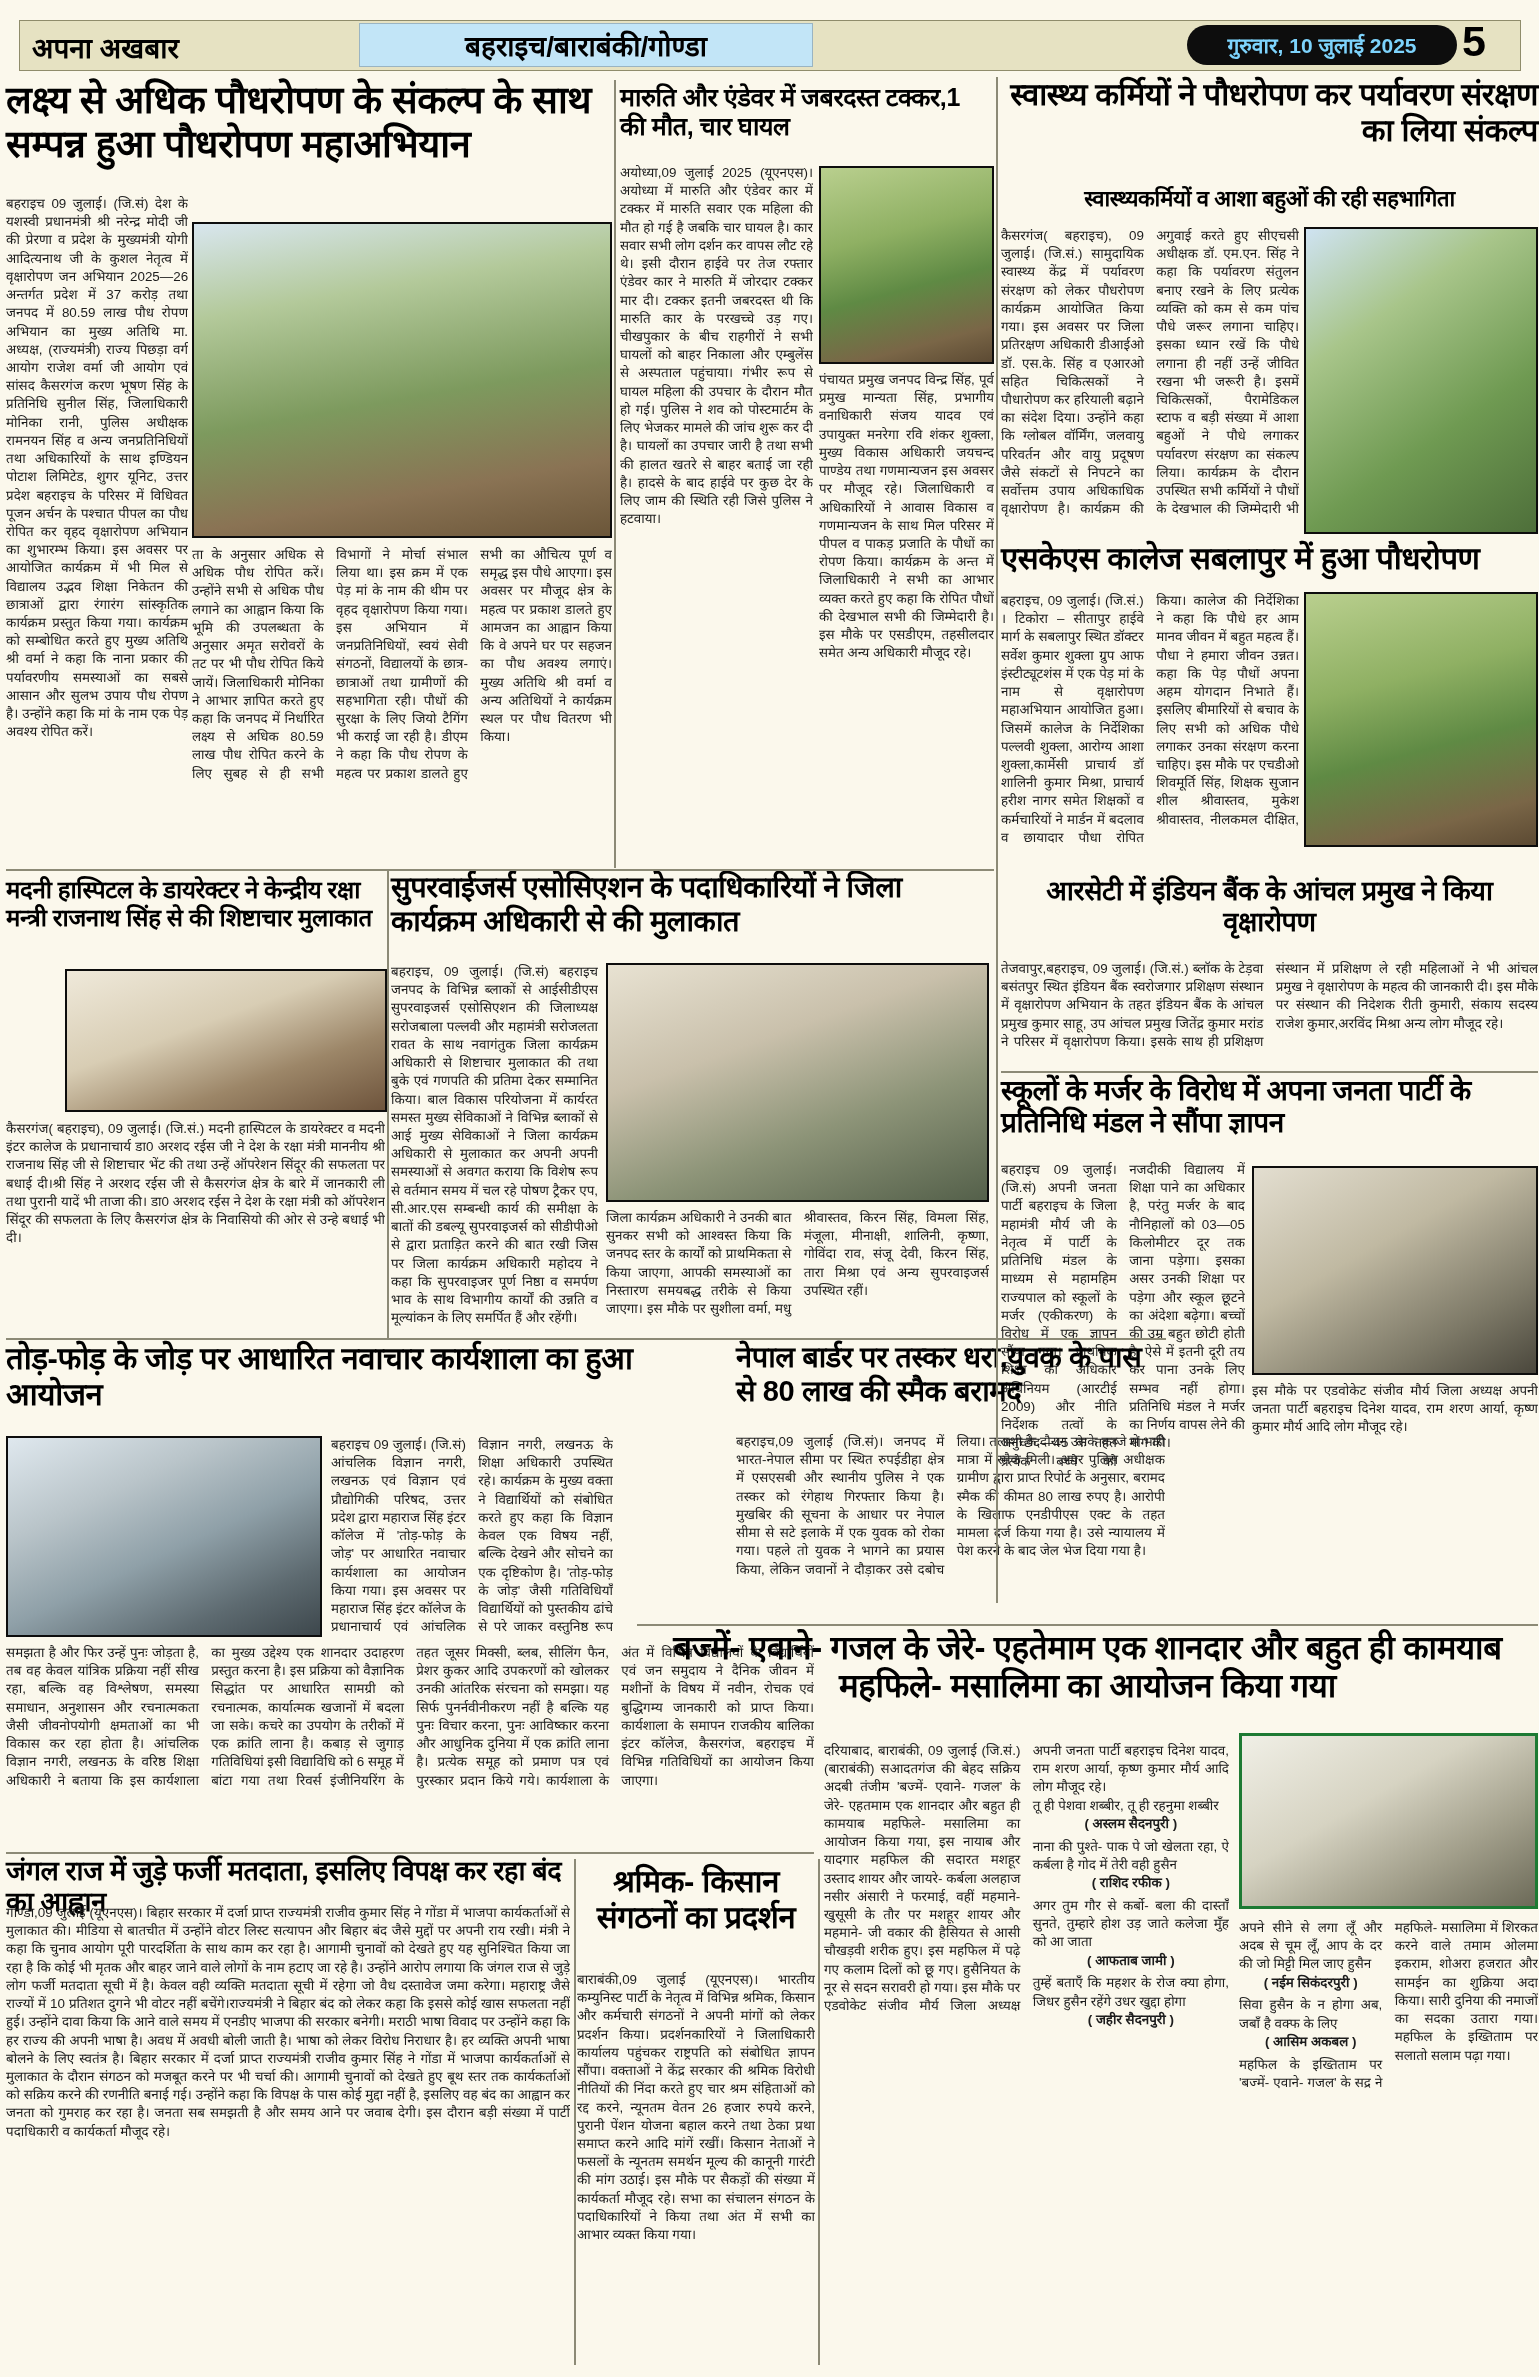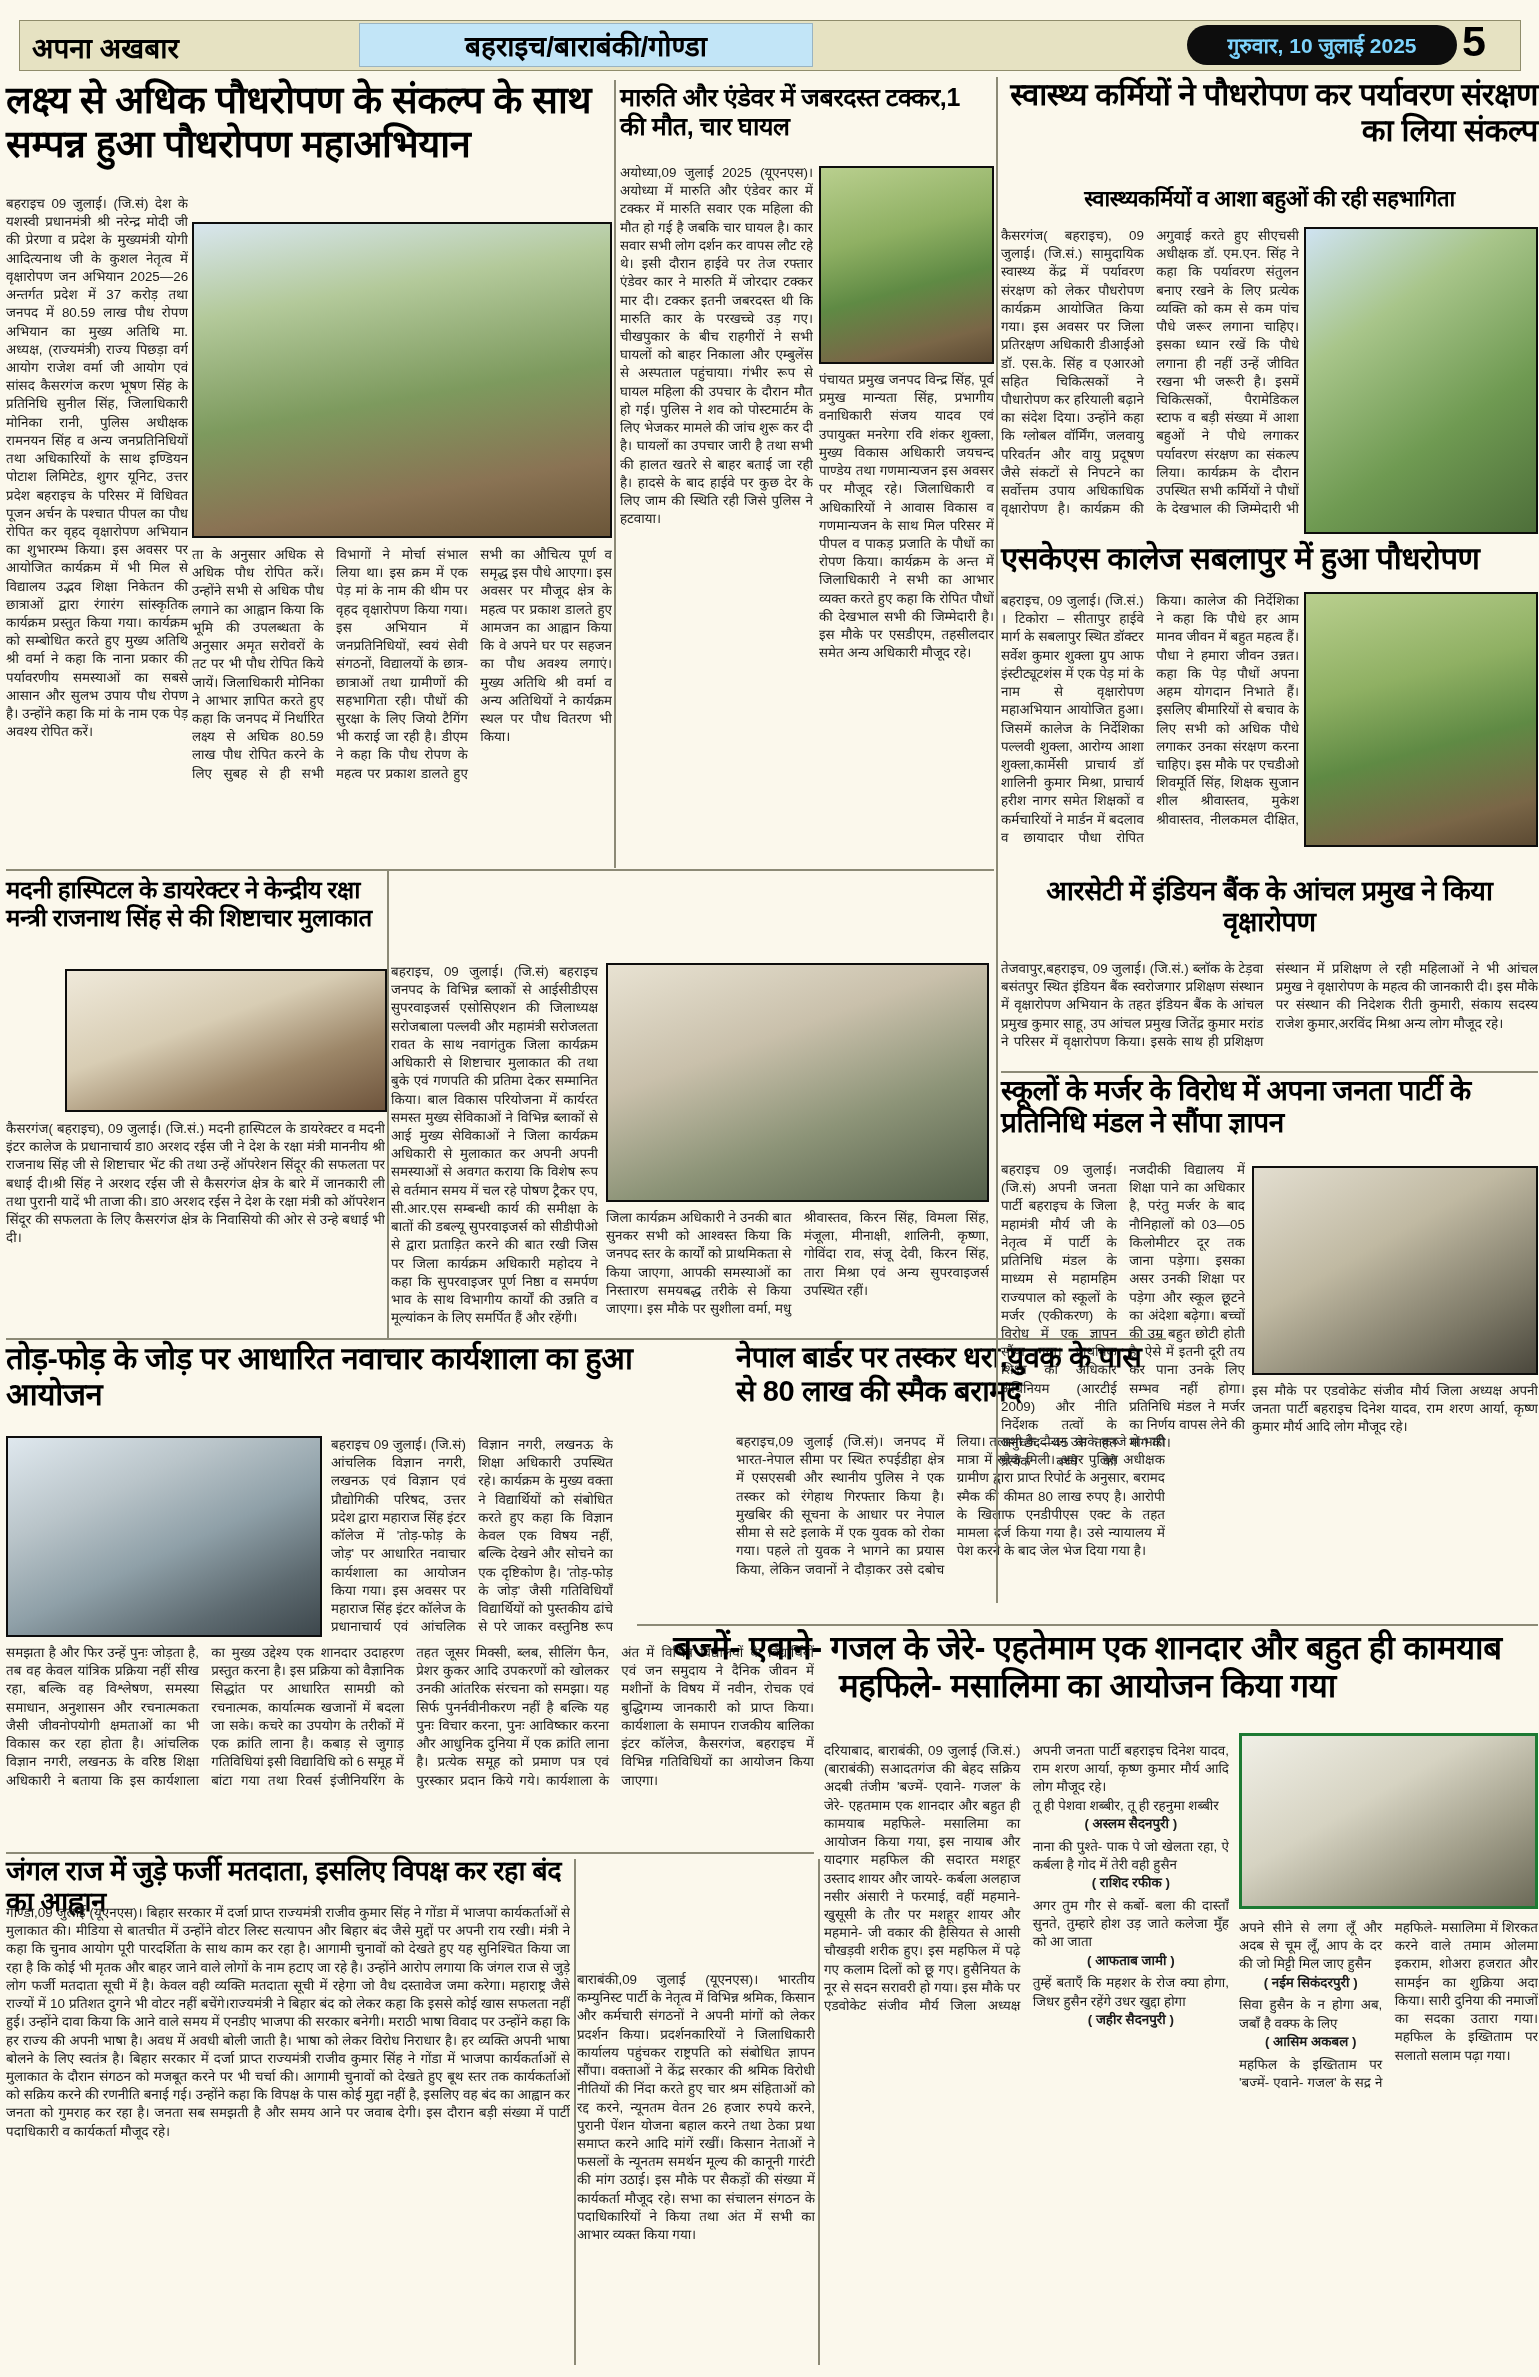--- a/index.html
+++ b/index.html
@@ -65,20 +65,21 @@
   <div class="abs photo ph-green2" style="left:1304px;top:227px;width:234px;height:307px;"></div>
 
   <div class="abs headline" style="left:1001px;top:541px;width:537px;height:44px;font-size:31px;">एसकेएस कालेज सबलापुर में हुआ पौधरोपण</div>
   <div class="abs body-text cols-2" style="left:1001px;top:592px;width:298px;height:273px;">बहराइच, 09 जुलाई। (जि.सं.) । टिकोरा – सीतापुर हाईवे मार्ग के सबलापुर स्थित डॉक्टर सर्वेश कुमार शुक्ला ग्रुप आफ इंस्टीट्यूटशंस में एक पेड़ मां के नाम से वृक्षारोपण महाअभियान आयोजित हुआ। जिसमें कालेज के निर्देशिका पल्लवी शुक्ला, आरोग्य आशा शुक्ला,कार्मेसी प्राचार्य डॉ शालिनी कुमार मिश्रा, प्राचार्य हरीश नागर समेत शिक्षकों व कर्मचारियों ने मार्डन में बदलाव व छायादार पौधा रोपित किया। कालेज की निर्देशिका ने कहा कि पौधे हर आम मानव जीवन में बहुत महत्व हैं। पौधा ने हमारा जीवन उन्नत। कहा कि पेड़ पौधों अपना अहम योगदान निभाते हैं। इसलिए बीमारियों से बचाव के लिए सभी को अधिक पौधे लगाकर उनका संरक्षण करना चाहिए। इस मौके पर एचडीओ शिवमूर्ति सिंह, शिक्षक सुजान शील श्रीवास्तव, मुकेश श्रीवास्तव, नीलकमल दीक्षित, राहुल पांडेय, महेंद्र शुक्ला समेत अन्य मौजूद रहे।</div>
   <div class="abs photo ph-green" style="left:1304px;top:592px;width:234px;height:255px;"></div>
 
   <div class="abs headline" style="left:6.1px;top:876px;width:379px;height:89px;font-size:24px;">मदनी हास्पिटल के डायरेक्टर ने केन्द्रीय रक्षा मन्त्री राजनाथ सिंह से की शिष्टाचार मुलाकात</div>
   <div class="abs photo ph-office" style="left:65px;top:969px;width:322px;height:143px;"></div>
   <div class="abs body-text" style="left:6.1px;top:1120px;width:379px;height:216px;">कैसरगंज( बहराइच), 09 जुलाई। (जि.सं.) मदनी हास्पिटल के डायरेक्टर व मदनी इंटर कालेज के प्रधानाचार्य डा0 अरशद रईस जी ने देश के रक्षा मंत्री माननीय श्री राजनाथ सिंह जी से शिष्टाचार भेंट की तथा उन्हें ऑपरेशन सिंदूर की सफलता पर बधाई दी।श्री सिंह ने अरशद रईस जी से कैसरगंज क्षेत्र के बारे में जानकारी ली तथा पुरानी यादें भी ताजा की। डा0 अरशद रईस ने देश के रक्षा मंत्री को ऑपरेशन सिंदूर की सफलता के लिए कैसरगंज क्षेत्र के निवासियो की ओर से उन्हे बधाई भी दी।</div>
 
+  <div class="abs headline" style="left:391px;top:871px;width:603px;height:87px;font-size:29px;">सुपरवाईजर्स एसोसिएशन के पदाधिकारियों ने जिला कार्यक्रम अधिकारी से की मुलाकात</div>
   <div class="abs body-text" style="left:391px;top:963px;width:207px;height:376px;">बहराइच, 09 जुलाई। (जि.सं) बहराइच जनपद के विभिन्न ब्लाकों से आईसीडीएस सुपरवाइजर्स एसोसिएशन की जिलाध्यक्ष सरोजबाला पल्लवी और महामंत्री सरोजलता रावत के साथ नवागंतुक जिला कार्यक्रम अधिकारी से शिष्टाचार मुलाकात की तथा बुके एवं गणपति की प्रतिमा देकर सम्मानित किया। बाल विकास परियोजना में कार्यरत समस्त मुख्य सेविकाओं ने विभिन्न ब्लाकों से आई मुख्य सेविकाओं ने जिला कार्यक्रम अधिकारी से मुलाकात कर अपनी अपनी समस्याओं से अवगत कराया कि विशेष रूप से वर्तमान समय में चल रहे पोषण ट्रैकर एप, सी.आर.एस सम्बन्धी कार्य की समीक्षा के बातों की डबल्यू सुपरवाइजर्स को सीडीपीओ से द्वारा प्रताड़ित करने की बात रखी जिस पर जिला कार्यक्रम अधिकारी महोदय ने कहा कि सुपरवाइजर पूर्ण निष्ठा व समर्पण भाव के साथ विभागीय कार्यों की उन्नति व मूल्यांकन के लिए समर्पित हैं और रहेंगी।</div>
   <div class="abs photo ph-office2" style="left:606px;top:963px;width:383px;height:239px;"></div>
   <div class="abs body-text cols-2" style="left:606px;top:1209px;width:383px;height:130px;">जिला कार्यक्रम अधिकारी ने उनकी बात सुनकर सभी को आश्वस्त किया कि जनपद स्तर के कार्यों को प्राथमिकता से किया जाएगा, आपकी समस्याओं का निस्तारण समयबद्ध तरीके से किया जाएगा। इस मौके पर सुशीला वर्मा, मधु श्रीवास्तव, किरन सिंह, विमला सिंह, मंजूला, मीनाक्षी, शालिनी, कृष्णा, गोविंदा राव, संजू देवी, किरन सिंह, तारा मिश्रा एवं अन्य सुपरवाइजर्स उपस्थित रहीं।</div>
 
   <div class="abs headline center" style="left:1001px;top:876px;width:537px;height:80px;font-size:27px;">आरसेटी में इंडियन बैंक के आंचल प्रमुख ने किया वृक्षारोपण</div>
   <div class="abs body-text cols-2" style="left:1001px;top:960px;width:537px;height:109px;">तेजवापुर,बहराइच, 09 जुलाई। (जि.सं.) ब्लॉक के टेड़वा बसंतपुर स्थित इंडियन बैंक स्वरोजगार प्रशिक्षण संस्थान में वृक्षारोपण अभियान के तहत इंडियन बैंक के आंचल प्रमुख कुमार साहू, उप आंचल प्रमुख जितेंद्र कुमार मरांड ने परिसर में वृक्षारोपण किया। इसके साथ ही प्रशिक्षण संस्थान में प्रशिक्षण ले रही महिलाओं ने भी आंचल प्रमुख ने वृक्षारोपण के महत्व की जानकारी दी। इस मौके पर संस्थान की निदेशक रीती कुमारी, संकाय सदस्य राजेश कुमार,अरविंद मिश्रा अन्य लोग मौजूद रहे।</div>
 
   <div class="abs headline" style="left:1001px;top:1075px;width:537px;height:80px;font-size:28px;">स्कूलों के मर्जर के विरोध में अपना जनता पार्टी के प्रतिनिधि मंडल ने सौंपा ज्ञापन</div>
   <div class="abs body-text cols-2" style="left:1001px;top:1161px;width:244px;height:439px;">बहराइच 09 जुलाई। (जि.सं) अपनी जनता पार्टी बहराइच के जिला महामंत्री मौर्य जी के नेतृत्व में पार्टी के प्रतिनिधि मंडल के माध्यम से महामहिम राज्यपाल को स्कूलों के मर्जर (एकीकरण) के विरोध में एक ज्ञापन सौंपा गया। प्राथमिक शिक्षा का अधिकार अधिनियम (आरटीई 2009) और नीति निर्देशक तत्वों के अनुच्छेद—45 के तहत प्रत्येक बच्चे को नजदीकी विद्यालय में शिक्षा पाने का अधिकार है, परंतु मर्जर के बाद नौनिहालों को 03—05 किलोमीटर दूर तक जाना पड़ेगा। इसका असर उनकी शिक्षा पर पड़ेगा और स्कूल छूटने का अंदेशा बढ़ेगा। बच्चों की उम्र बहुत छोटी होती है, ऐसे में इतनी दूरी तय कर पाना उनके लिए सम्भव नहीं होगा। प्रतिनिधि मंडल ने मर्जर का निर्णय वापस लेने की मांग की।</div>
   <div class="abs photo ph-room" style="left:1252px;top:1166px;width:286px;height:209px;"></div>
@@ -121,20 +122,21 @@
     <p class="couplet">
       <span>सिवा हुसैन के न होगा अब, जबाँ है वक्फ के लिए</span>
       <span class="poet">( आसिम अकबल )</span>
     </p>
     <span>महफिल के इख्तिताम पर 'बज्में- एवाने- गजल' के सद्र ने महफिले- मसालिमा में शिरकत करने वाले तमाम ओलमा इकराम, शोअरा हजरात और सामईन का शुक्रिया अदा किया। सारी दुनिया की नमाजों का सदका उतारा गया। महफिल के इख्तिताम पर सलातो सलाम पढ़ा गया।</span>
   </div>
 
   <div class="abs headline" style="left:6.1px;top:1856px;width:564px;height:41px;font-size:27px;">जंगल राज में जुड़े फर्जी मतदाता, इसलिए विपक्ष कर रहा बंद का आह्वान</div>
   <div class="abs body-text" style="left:6.1px;top:1904px;width:564px;height:460px;">गोण्डा,09 जुलाई (यूएनएस)। बिहार सरकार में दर्जा प्राप्त राज्यमंत्री राजीव कुमार सिंह ने गोंडा में भाजपा कार्यकर्ताओं से मुलाकात की। मीडिया से बातचीत में उन्होंने वोटर लिस्ट सत्यापन और बिहार बंद जैसे मुद्दों पर अपनी राय रखी। मंत्री ने कहा कि चुनाव आयोग पूरी पारदर्शिता के साथ काम कर रहा है। आगामी चुनावों को देखते हुए यह सुनिश्चित किया जा रहा है कि कोई भी मृतक और बाहर जाने वाले लोगों के नाम हटाए जा रहे है। उन्होंने आरोप लगाया कि जंगल राज से जुड़े लोग फर्जी मतदाता सूची में है। केवल वही व्यक्ति मतदाता सूची में रहेगा जो वैध दस्तावेज जमा करेगा। महाराष्ट्र जैसे राज्यों में 10 प्रतिशत दुगने भी वोटर नहीं बचेंगे।राज्यमंत्री ने बिहार बंद को लेकर कहा कि इससे कोई खास सफलता नहीं हुई। उन्होंने दावा किया कि आने वाले समय में एनडीए भाजपा की सरकार बनेगी। मराठी भाषा विवाद पर उन्होंने कहा कि हर राज्य की अपनी भाषा है। अवध में अवधी बोली जाती है। भाषा को लेकर विरोध निराधार है। हर व्यक्ति अपनी भाषा बोलने के लिए स्वतंत्र है। बिहार सरकार में दर्जा प्राप्त राज्यमंत्री राजीव कुमार सिंह ने गोंडा में भाजपा कार्यकर्ताओं से मुलाकात के दौरान संगठन को मजबूत करने पर भी चर्चा की। आगामी चुनावों को देखते हुए बूथ स्तर तक कार्यकर्ताओं को सक्रिय करने की रणनीति बनाई गई। उन्होंने कहा कि विपक्ष के पास कोई मुद्दा नहीं है, इसलिए वह बंद का आह्वान कर जनता को गुमराह कर रहा है। जनता सब समझती है और समय आने पर जवाब देगी। इस दौरान बड़ी संख्या में पार्टी पदाधिकारी व कार्यकर्ता मौजूद रहे।</div>
 
+  <div class="abs headline center" style="left:577px;top:1864px;width:238px;height:103px;font-size:31px;">श्रमिक- किसान संगठनों का प्रदर्शन</div>
   <div class="abs body-text" style="left:577px;top:1971px;width:238px;height:393px;">बाराबंकी,09 जुलाई (यूएनएस)। भारतीय कम्युनिस्ट पार्टी के नेतृत्व में विभिन्न श्रमिक, किसान और कर्मचारी संगठनों ने अपनी मांगों को लेकर प्रदर्शन किया। प्रदर्शनकारियों ने जिलाधिकारी कार्यालय पहुंचकर राष्ट्रपति को संबोधित ज्ञापन सौंपा। वक्ताओं ने केंद्र सरकार की श्रमिक विरोधी नीतियों की निंदा करते हुए चार श्रम संहिताओं को रद्द करने, न्यूनतम वेतन 26 हजार रुपये करने, पुरानी पेंशन योजना बहाल करने तथा ठेका प्रथा समाप्त करने आदि मांगें रखीं। किसान नेताओं ने फसलों के न्यूनतम समर्थन मूल्य की कानूनी गारंटी की मांग उठाई। इस मौके पर सैकड़ों की संख्या में कार्यकर्ता मौजूद रहे। सभा का संचालन संगठन के पदाधिकारियों ने किया तथा अंत में सभी का आभार व्यक्त किया गया।</div>
 
   <div class="rule-v" style="left:614px;top:80px;height:788px;"></div>
   <div class="rule-v" style="left:996px;top:77px;height:1526px;"></div>
   <div class="rule-v" style="left:387px;top:871px;height:468px;"></div>
   <div class="rule-v" style="left:574px;top:1859px;height:506px;"></div>
   <div class="rule-v" style="left:818px;top:1859px;height:506px;"></div>
   <div class="rule-h" style="left:6.1px;top:869px;width:988px;"></div>
   <div class="rule-h" style="left:1001px;top:1071px;width:537px;"></div>
   <div class="rule-h" style="left:6.1px;top:1338px;width:1160px;"></div>

